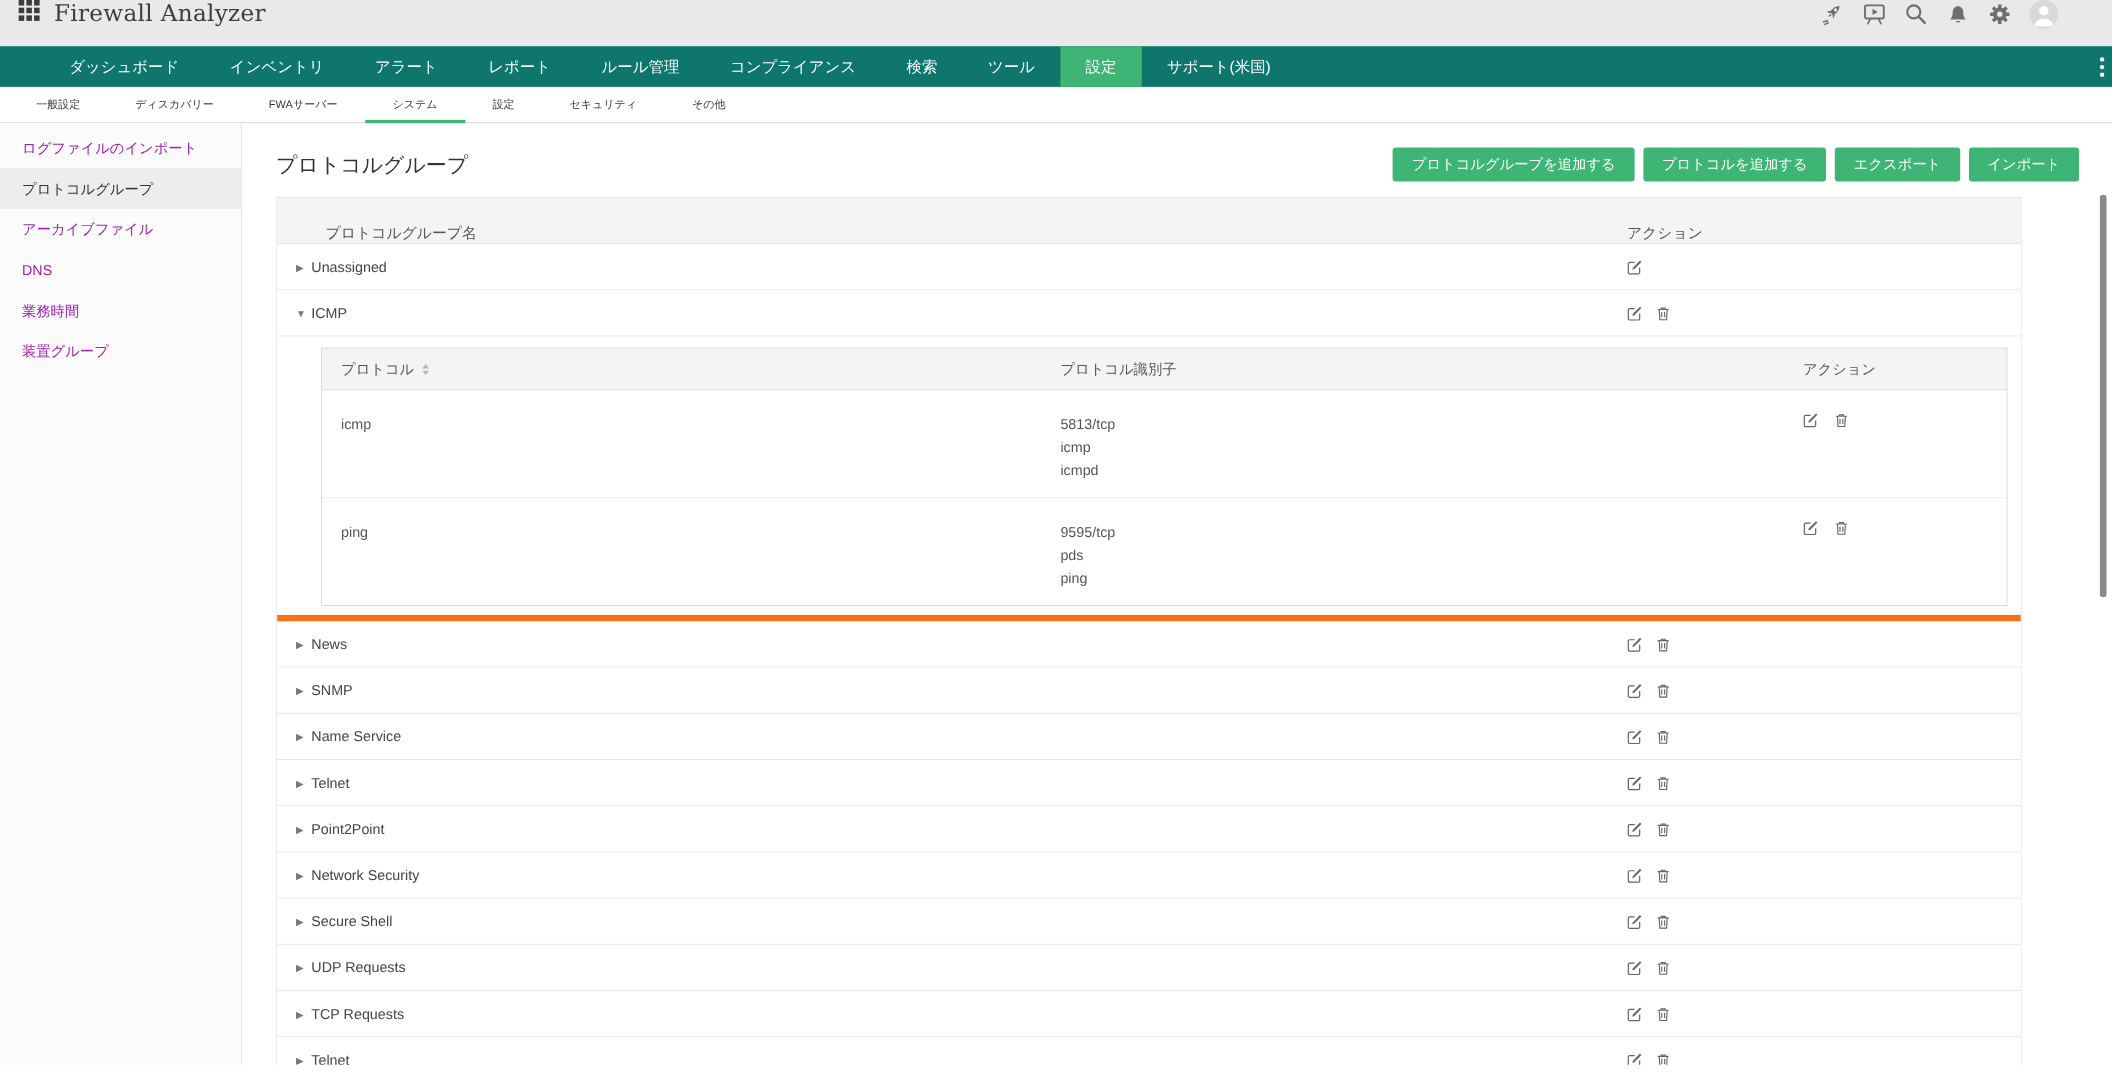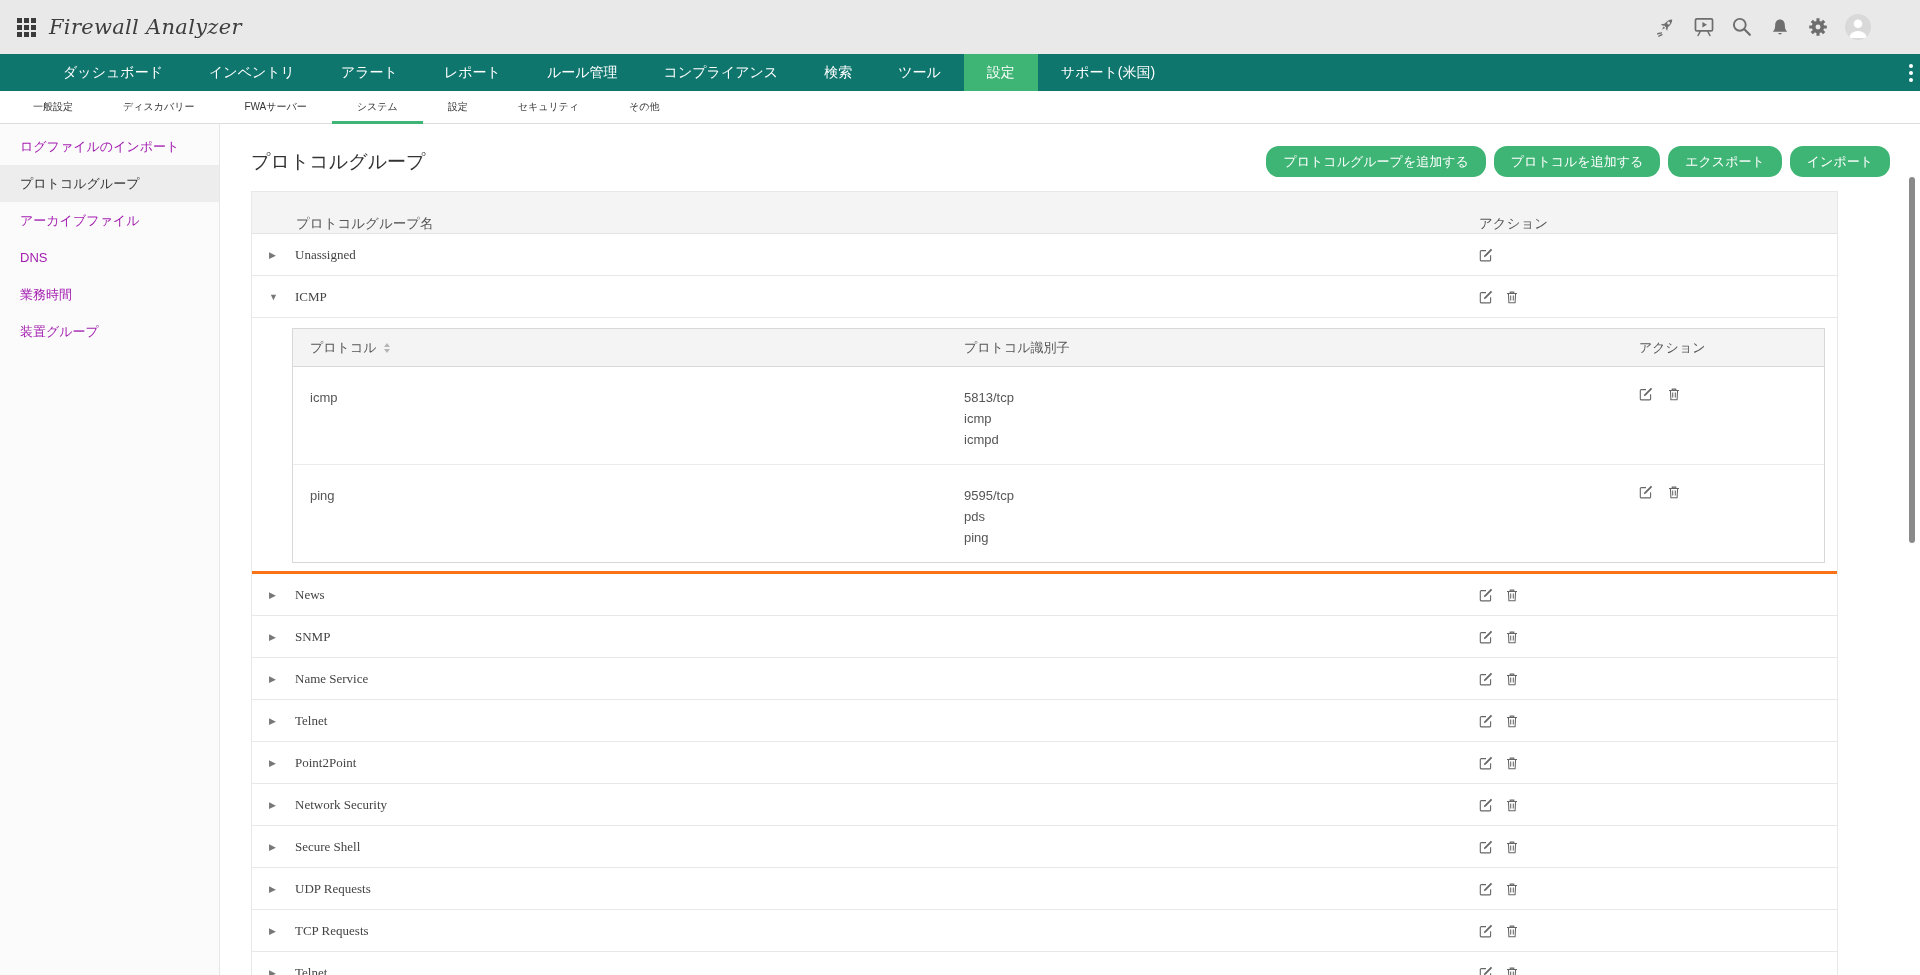--- a/index.html
+++ b/index.html
@@ -1,21 +1,21 @@
 <!DOCTYPE html>
 <html style="--accent: #3eb575;"><head>
 <meta charset="utf-8">
 <style>
   :root{ --accent:#3eb575; }
   *{ margin:0; padding:0; box-sizing:border-box; }
   html,body{ width:1920px; height:975px; overflow:hidden; background:#fff;
              font-family:"Liberation Sans",sans-serif; }
 
   
-  .top-header{ height:54px; background:#e9e9e9; display:flex; align-items:center; padding-left:17px;font-style:italic; }
+  .top-header{ height:42px; background:#e9e9e9; display:flex; align-items:flex-start; padding-left:17px; }
   .grid-icon{ display:grid; grid-template-columns:repeat(3,5px); grid-gap:2px; margin-right:13px; cursor:pointer; }
   .grid-icon i{ width:5px; height:5px; background:#3b3b3b; display:block; }
   .app-title{ font-family:"DejaVu Serif","Liberation Serif",serif; font-size:21px; color:#3d3d3d; font-weight:400; letter-spacing:.3px; }
   .header-icons{ margin-left:auto; display:flex; align-items:center; gap:16px; padding-right:49px; }
   .hicon{ width:22px; height:22px; display:block; cursor:pointer; }
   .avatar{ width:26px; height:26px; border-radius:50%; background:#d9d9d9; overflow:hidden; cursor:pointer; }
 
   
   .nav-bar{ height:37px; background:#0f766e; display:flex; align-items:stretch; position:relative;padding-left:40px; }
   .nav-item{ color:#fff; font-size:14px; padding:0 23px; display:flex; align-items:center; cursor:pointer; white-space:nowrap; }
@@ -32,37 +32,37 @@
   .app-body{ display:flex; height:856px; overflow:hidden; }
   .sidebar{ width:220px; background:#fbfbfb; border-right:1px solid #e7e7e7; padding-top:4px; flex:none; }
   .side-item{ height:37px; line-height:37px; padding-left:20px; font-size:13px; color:#a21caf; cursor:pointer; white-space:nowrap; }
   .side-item.active{ background:#ededed; color:#333; }
   .main{ flex:1; padding-left:31px; overflow:hidden; position:relative; }
 
   
   .page-header{ height:67px; display:flex; align-items:center; padding-top:8px; }
   .page-title{ font-size:19px; color:#333; font-weight:400; }
   .btn-group{ margin-left:auto; margin-right:30px; display:flex; gap:8px; }
-  .btn{ background:var(--accent); color:#fff; font-size:13px; height:31px; padding:0 17px; border:none; border-radius:13px;
+  .btn{ background:var(--accent); color:#fff; font-size:13px; height:31px; padding:0 17px; border:none; border-radius:3px;
         display:flex; align-items:center; cursor:pointer; white-space:nowrap; font-family:inherit; }
 
   
   .pg-table{ width:1587px; border:1px solid #e8e8e8; border-top:1px solid #e8e8e8; font-size:13px; }
   .pg-head{ display:flex; align-items:flex-end; background:#f4f4f4; height:42px; border-bottom:1px solid #e3e3e3; color:#555; }
   .col-name{ width:1225px; padding-left:44px; font-size:13.5px; }
   .col-actions-h{ flex:1; padding-left:2px; font-size:13.5px; }
   .pg-row{ display:flex; align-items:center; height:42px; border-bottom:1px solid #e8e8e8; background:#fff; }
   .cell-name{ width:1225px; display:flex; align-items:center; }
   .row-arrow{ margin-left:17px; width:12px; font-size:9px; color:#777; cursor:pointer; flex:none; }
-  .row-label{ margin-left:14px; color:#444;font-family:Liberation Serif, serif; }
+  .row-label{ margin-left:2px; color:#444; }
   .cell-actions{ flex:1; display:flex; align-items:center; gap:12px; padding-left:2px; }
   .aicon{ width:14px; height:14px; display:block; cursor:pointer; }
 
   
-  .detail-row{ background:#fff; border-bottom:3px solid #f97316; padding:10px 12px 8px 40px; }
+  .detail-row{ background:#fff; border-bottom:6px solid #f97316; padding:10px 12px 8px 40px; }
   .inner-table{ border:1px solid #d8d8d8; }
   .inner-head{ display:flex; align-items:center; height:38px; background:#f4f4f4; border-bottom:1px solid #d8d8d8; color:#555; }
   .in-col-protocol{ width:671px; padding-left:17px; display:flex; align-items:center; }
   .in-col-ident{ width:670px; }
   .in-col-actions{ flex:1; padding-left:5px; }
   .sort-icon{ display:inline-flex; flex-direction:column; margin-left:7px; }
   .sort-icon b{ width:0; height:0; border-left:3.5px solid transparent; border-right:3.5px solid transparent; display:block; }
   .sort-icon .up{ border-bottom:4.5px solid #b5b5b5; }
   .sort-icon .dn{ border-top:4.5px solid #b5b5b5; margin-top:2px; }
   .inner-row{ display:flex; align-items:flex-start; padding:20px 0 14px; border-bottom:1px solid #ececec; background:#fff; }

